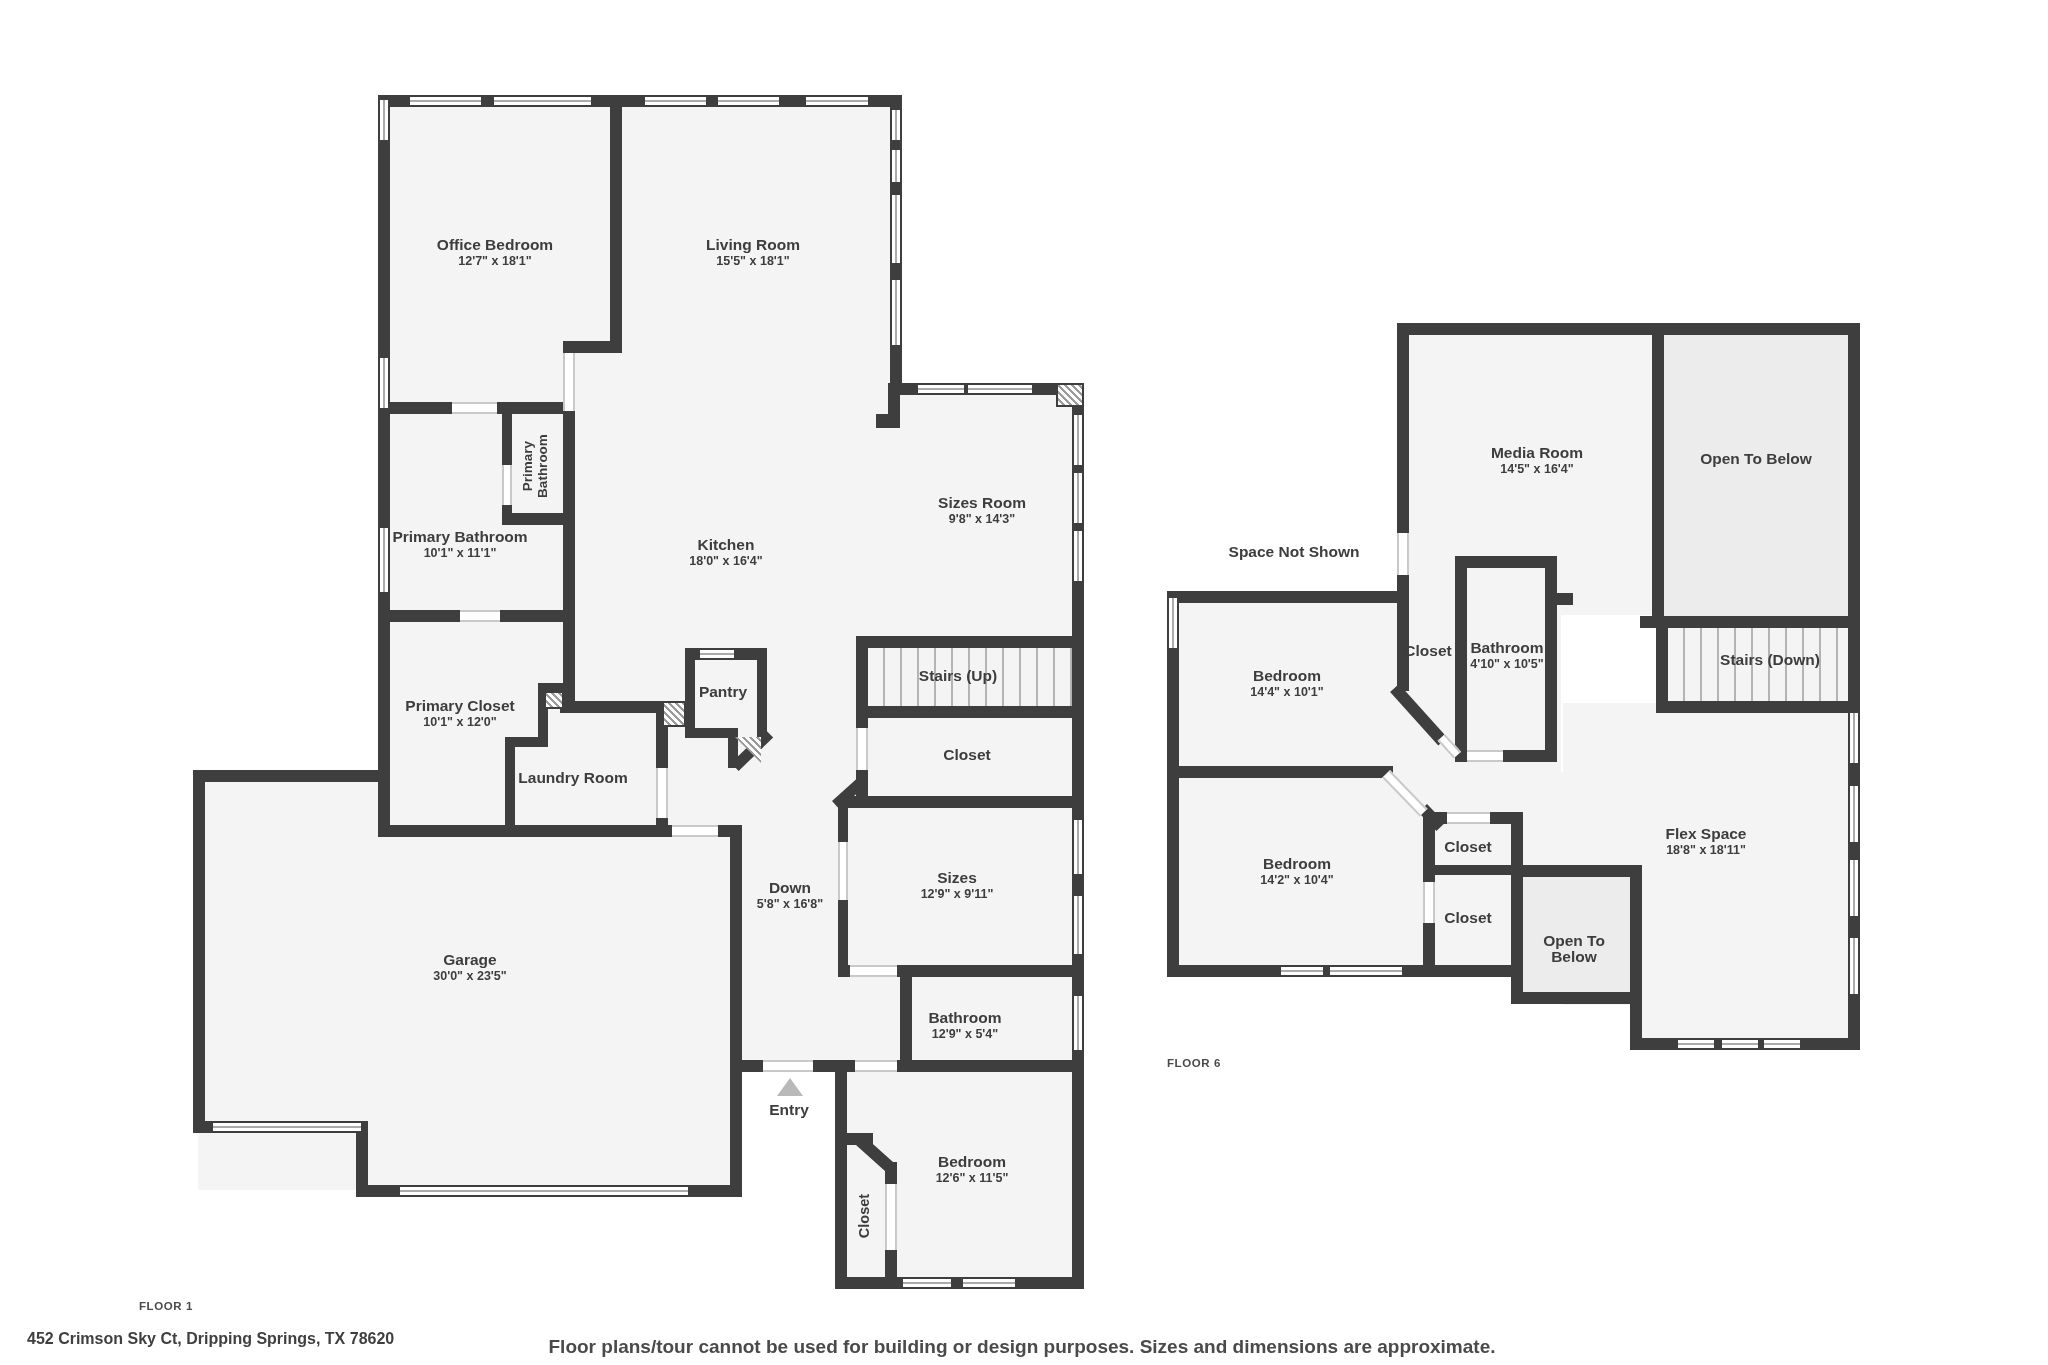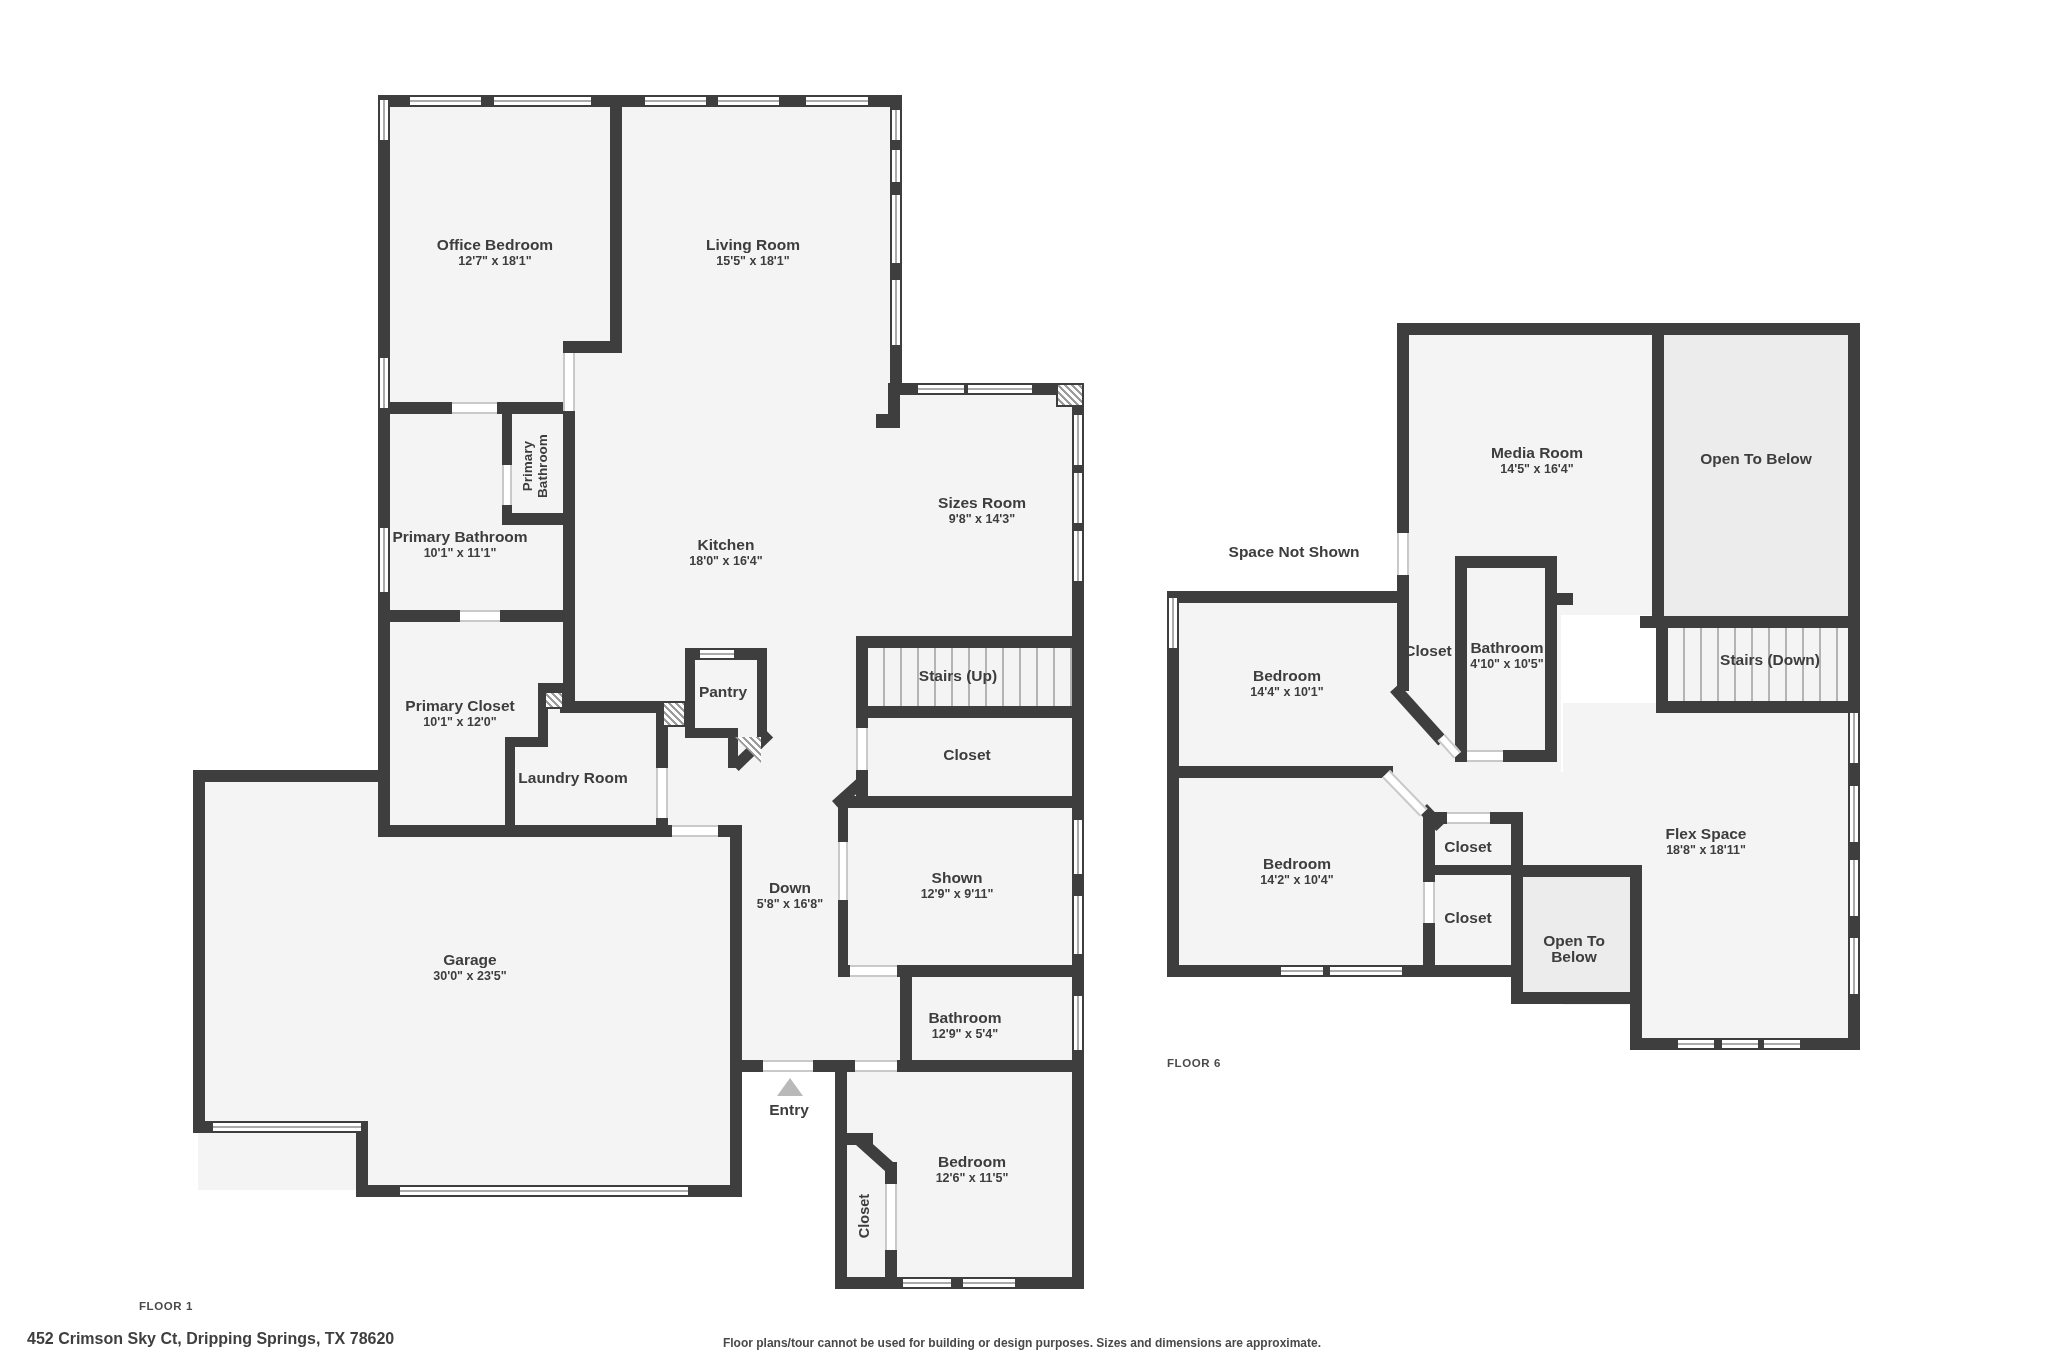--- a/index.html
+++ b/index.html
@@ -21,21 +21,21 @@
   .tr{position:absolute;background:repeating-linear-gradient(90deg,#f4f4f4 0 15px,#b4b4b4 15px 17px);}
   .lab{position:absolute;transform:translate(-50%,-50%);display:flex;flex-direction:column;gap:2px;text-align:center;color:var(--ink);font-weight:bold;white-space:nowrap;line-height:1.05;}
   .lab .nm{font-size:15.5px;}
   .lab .dm{font-size:12.5px;}
   .vlab{position:absolute;transform:translate(-50%,-50%) rotate(-90deg);text-align:center;color:var(--ink);font-weight:bold;white-space:nowrap;font-size:14.5px;line-height:1.1;}
   .vlab.wrapv{white-space:normal;width:86px;font-size:13.5px;}
   .wrap{white-space:normal;width:92px;}
   .tri{position:absolute;width:0;height:0;border-left:13px solid transparent;border-right:13px solid transparent;border-bottom:18px solid #b9b9b9;transform:translateX(-50%);}
   .floor-tag{position:absolute;transform:translate(-50%,-50%);font-size:11.5px;font-weight:bold;letter-spacing:.6px;color:#4a4a4a;}
   .addr{position:absolute;font-size:16px;font-weight:bold;color:#3f3f3f;}
-  .discl{position:absolute;transform:translateX(-50%);font-size:12px;font-weight:bold;color:#4a4a4a;}
+  .discl{position:absolute;transform:translateX(-50%);font-size:19px;font-weight:bold;color:#4a4a4a;}
 </style>
 </head>
 <body>
 
 <div class="plan">
 
   <div class="f" style="left:383px;top:98px;width:513px;height:305px"></div>
   <div class="f" style="left:383px;top:400px;width:192px;height:215px"></div>
   <div class="f" style="left:383px;top:612px;width:287px;height:218px"></div>
   <div class="f" style="left:568px;top:398px;width:327px;height:432px"></div>
@@ -182,21 +182,21 @@
   <div class="lab" style="left:573px;top:778px">
       <span class="nm">Laundry Room</span>
     </div>
   <div class="lab" style="left:958px;top:676px">
       <span class="nm">Stairs (Up)</span>
     </div>
   <div class="lab" style="left:967px;top:755px">
       <span class="nm">Closet</span>
     </div>
   <div class="lab" style="left:957px;top:886px">
-      <span class="nm">Shown</span>
+      <span class="nm">Sizes</span>
       <span class="dm">12'9" x 9'11"</span>
     </div>
   <div class="lab" style="left:790px;top:896px">
       <span class="nm">Down</span>
       <span class="dm">5'8" x 16'8"</span>
     </div>
   <div class="lab" style="left:965px;top:1026px">
       <span class="nm">Bathroom</span>
       <span class="dm">12'9" x 5'4"</span>
     </div>

